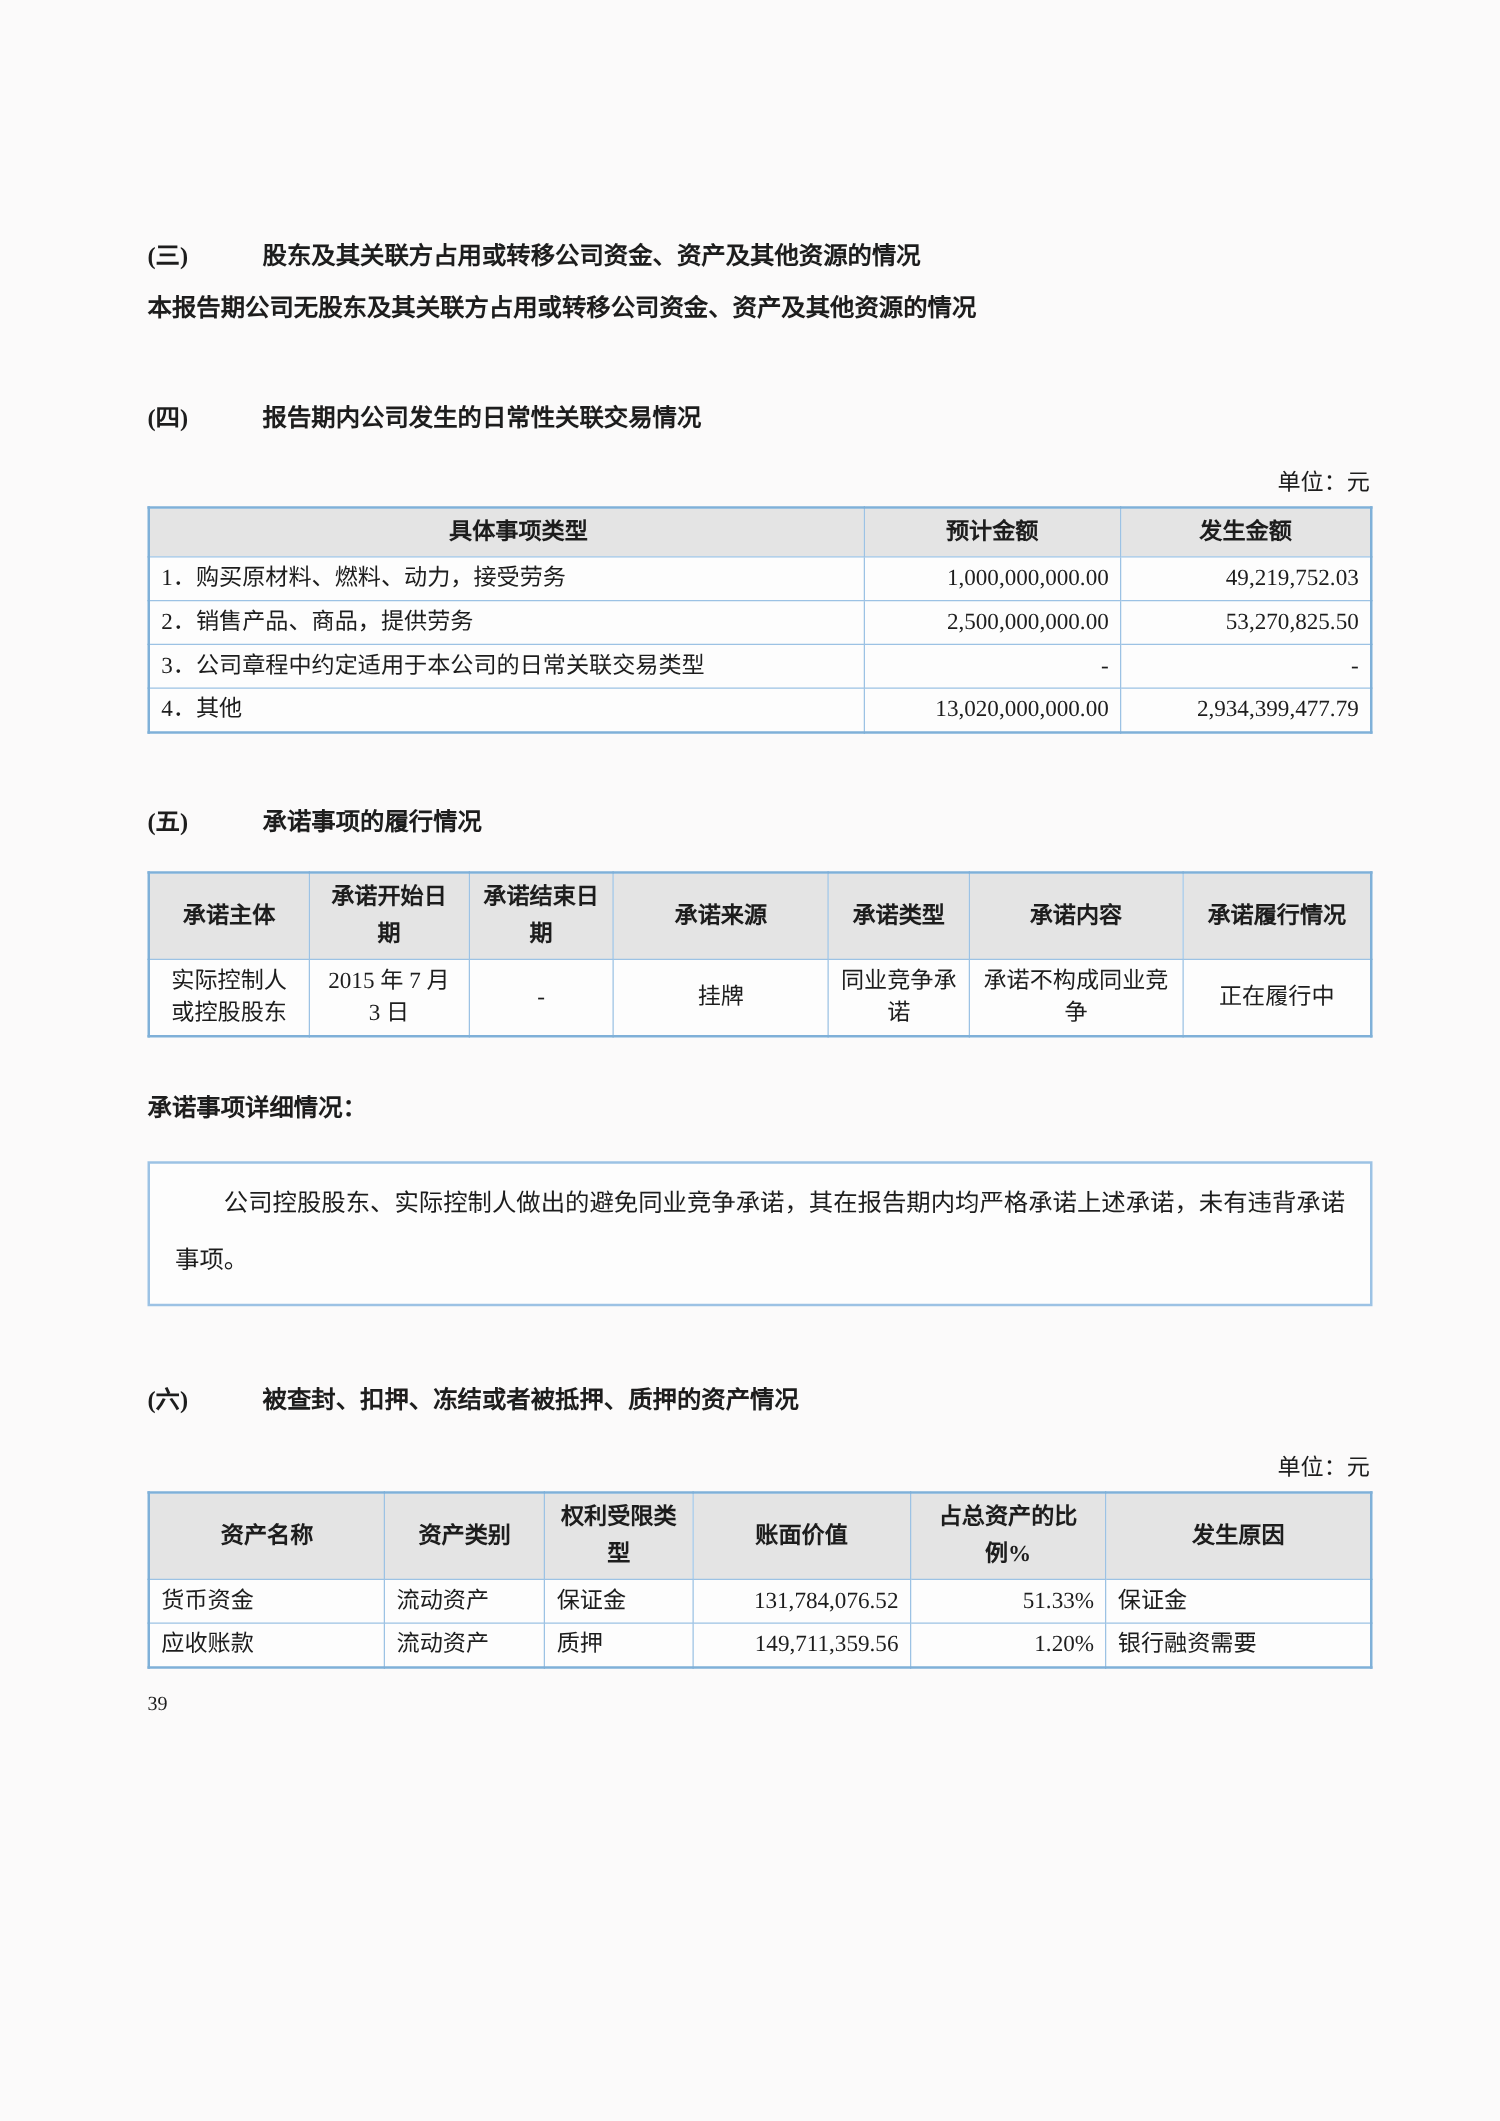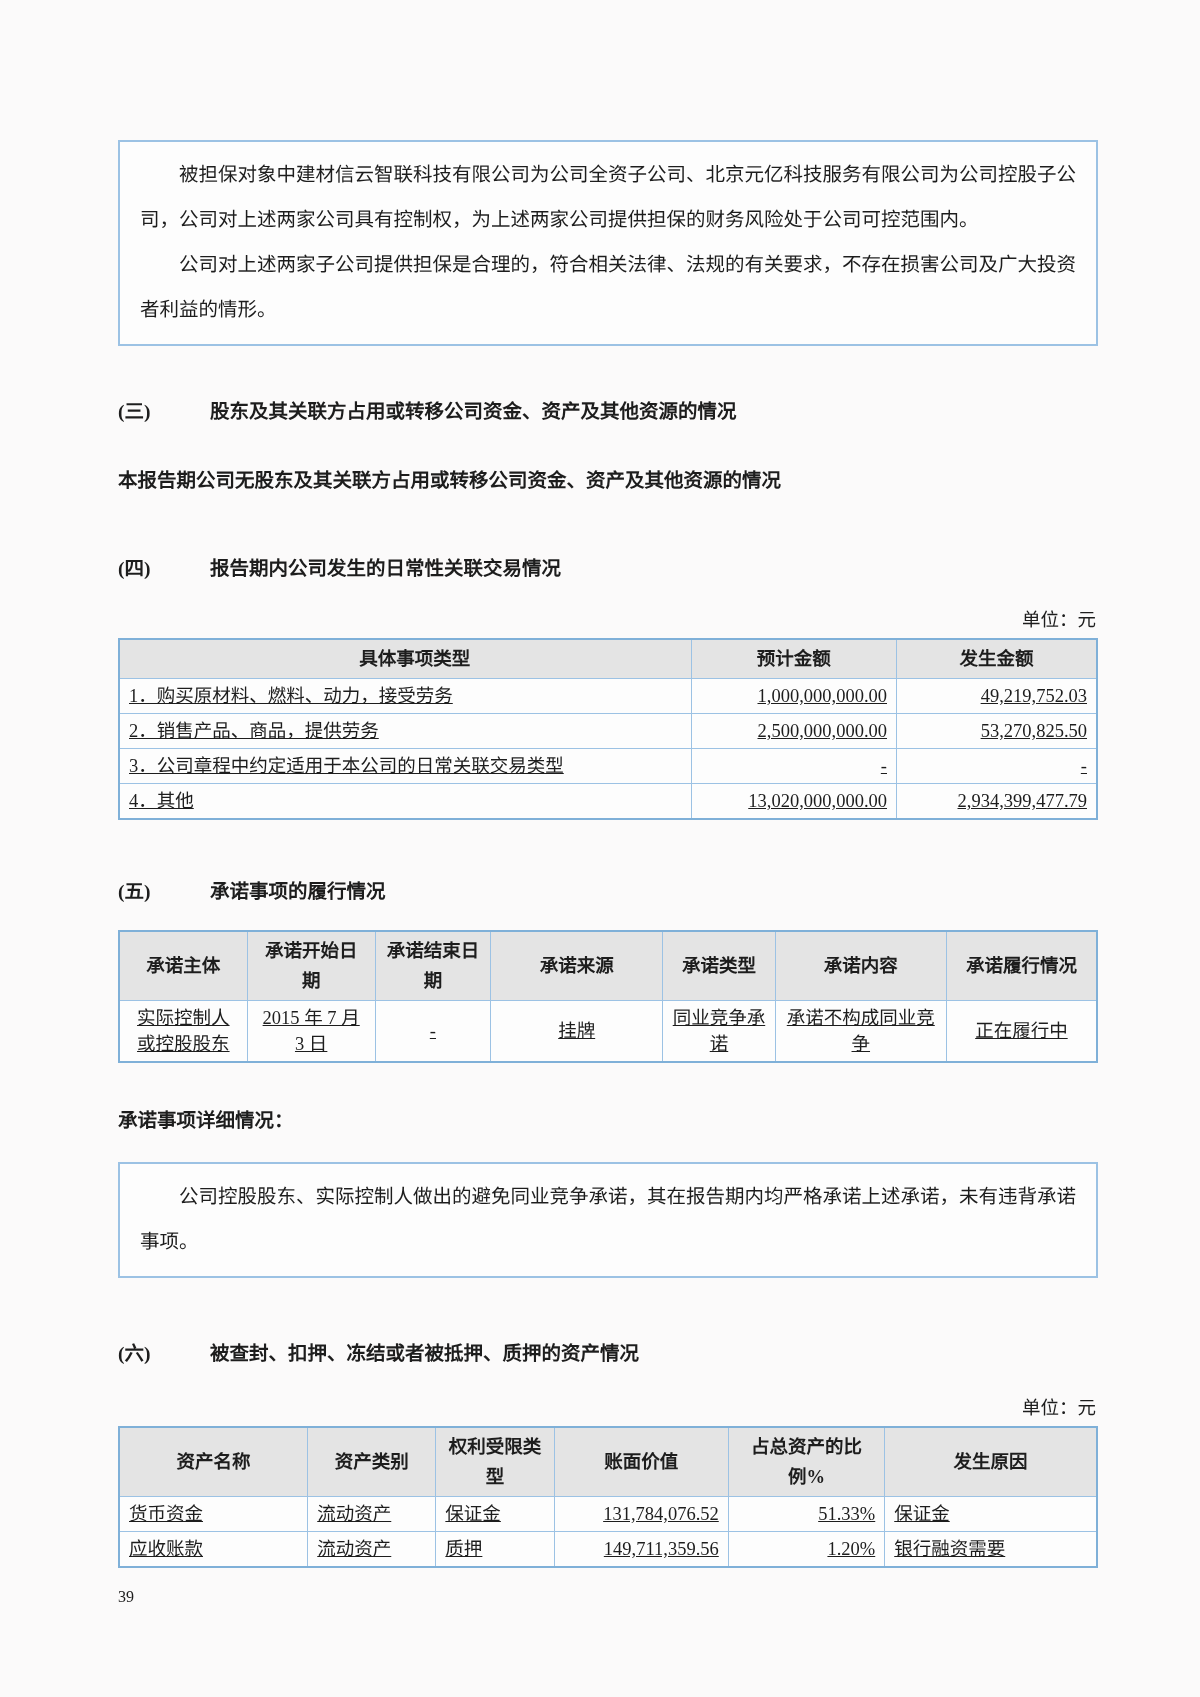--- a/index.html
+++ b/index.html
@@ -69,21 +69,21 @@
     padding:4px 9px;
     vertical-align:middle;
     overflow:hidden;
   }
   table.doc-table th{
     background:var(--header-gray);
     font-weight:bold;
     text-align:center;
     line-height:30px;
   }
-  table.doc-table td{line-height:26px;text-decoration:underline;}
+  table.doc-table td{line-height:26px;}
   
   .table1 th:nth-child(1){width:58.5%;padding-left:28px;}
   .table1 th:nth-child(2){width:21%;}
   .table1 th:nth-child(3){width:20.5%;}
   .table1 td:nth-child(1){text-align:left;}
   .table1 td:nth-child(2),
   .table1 td:nth-child(3){text-align:right;}
   
   .table2 th:nth-child(1){width:13.1%;}
   .table2 th:nth-child(2){width:13.1%;}
@@ -113,41 +113,37 @@
     line-height:28px;
   }
   .page-number{
     text-align:left;
     font-size:16px;
     margin-top:20px;
     width:964px; 
   }
   
   .mt-sec3{margin-top:52px;}
-  .mt-body3{margin-top:41px;}
+  .mt-body3{margin-top:14px;}
   .mt-sec4{margin-top:60px;}
   .mt-unit4{margin-top:25px;}
   .mt-table1{margin-top:6px;}
   .mt-sec5{margin-top:58px;}
   .mt-table2{margin-top:24px;padding-left:40px;}
   .mt-detail-label{margin-top:44px;}
   .mt-detail-box{margin-top:27px;}
   .mt-sec6{margin-top:62px;}
   .mt-unit6{margin-top:28px;}
   .mt-table3{margin-top:6px;}
 </style>
 </head>
 <body>
 
 <div class="content">
 
-  <div class="blue-box">
-    <p>被担保对象中建材信云智联科技有限公司为公司全资子公司、北京元亿科技服务有限公司为公司控股子公司，公司对上述两家公司具有控制权，为上述两家公司提供担保的财务风险处于公司可控范围内。</p>
-    <p>公司对上述两家子公司提供担保是合理的，符合相关法律、法规的有关要求，不存在损害公司及广大投资者利益的情形。</p>
-  </div>
 
   <div class="sec-heading mt-sec3">
     <span class="sec-num">(三)</span>
     <span class="sec-title">股东及其关联方占用或转移公司资金、资产及其他资源的情况</span>
   </div>
   <div class="sec-body mt-body3">本报告期公司无股东及其关联方占用或转移公司资金、资产及其他资源的情况</div>
 
   <div class="sec-heading mt-sec4">
     <span class="sec-num">(四)</span>
     <span class="sec-title">报告期内公司发生的日常性关联交易情况</span>

